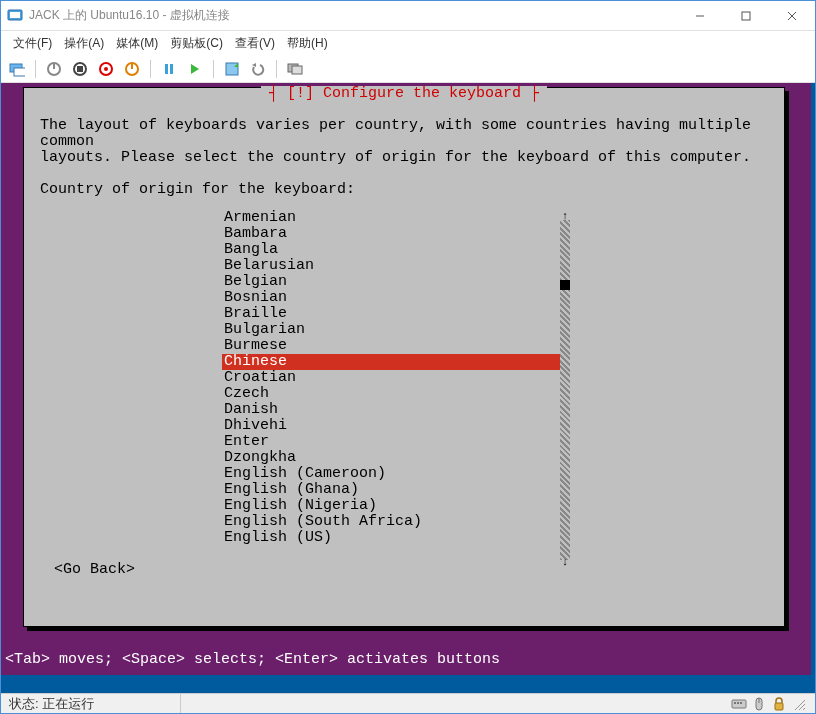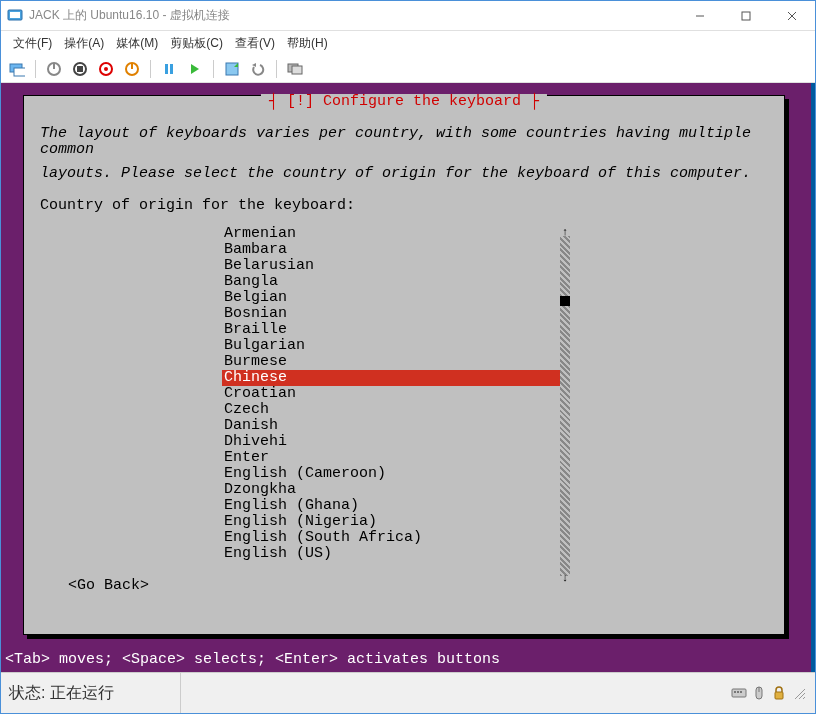--- a/index.html
+++ b/index.html
@@ -87,21 +87,21 @@
   .installer-bg {
     position: absolute;
     left: 0; top: 0;
     width: 810px; 
     height: 592px;
     background: #6b1f6b; 
   }
   .term-box {
     position: absolute;
     left: 22px;
-    top: 12px;
+    top: 4px;
     width: 762px;
     height: 540px;
     background: #c0c0c0;
     border: 1px solid #000;
     box-shadow: 4px 4px 0 #000;
     font-family: "Courier New", monospace;
     font-size: 15px;
     line-height: 16px;
     color: #000;
     padding: 12px 16px 10px 16px;
@@ -115,21 +115,20 @@
     padding: 0 8px;
     color: #d00000;
     font-family: "Courier New", monospace;
     font-size: 15px;
     white-space: pre;
   }
   .term-intro {
     margin-top: 18px;
     white-space: pre-wrap;
     word-break: break-word;
-    font-style: italic;
   }
   .term-prompt {
     margin-top: 16px;
   }
   .list-wrap {
     position: relative;
     margin-top: 12px;
     margin-left: 182px;
     width: 360px;
   }
@@ -166,43 +165,43 @@
     left: 0; width: 10px;
     background: repeating-linear-gradient(45deg, #888 0 2px, #c0c0c0 2px 4px);
   }
   .scroll-thumb {
     position: absolute;
     left: 0; width: 10px; height: 10px;
     background: #000;
   }
   .go-back {
     margin-top: 16px;
-    margin-left: 28px;
+    margin-left: 14px;
   }
   .hint-bar {
     position: absolute;
     left: 0;
     top: 568px;
     width: 650px;
     height: 22px;
     color: #fff;
     font-family: "Courier New", monospace;
     font-size: 15px;
     padding-left: 4px;
     white-space: pre;
   }
 
   
   .statusbar {
-    height: 41px;
+    height: 20px;
     background: #f0f0f0;
     border-top: 1px solid #ccc;
     display: flex;
     align-items: center;
-    font-size: 16px;
+    font-size: 13px;
     color: #333;
   }
   .status-left {
     padding: 0 8px;
     border-right: 1px solid #ccc;
     height: 100%;
     display: flex; align-items: center;
     min-width: 180px;
   }
   .status-right {
@@ -324,42 +323,42 @@
         </svg>
     </span>
   </div>
 
   <div class="vm-screen">
     <div class="installer-bg">
       <div class="term-box">
         <div class="box-title">┤ <span>[!] Configure the keyboard</span> ├</div>
 
         <div class="term-intro">The layout of keyboards varies per country, with some countries having multiple common</div>
-        <div class="term-intro" style="margin-top:8px">layouts. Please select the country of origin for the keyboard of this computer.</div>
+        <div class="term-intro" style="margin-top:0">layouts. Please select the country of origin for the keyboard of this computer.</div>
 
         <div class="term-prompt">Country of origin for the keyboard:</div>
 
         <div class="list-wrap" id="list-wrap">
           <div class="list-row">Armenian</div>
             <div class="list-row">Bambara</div>
+            <div class="list-row">Bangla</div>
             <div class="list-row">Belarusian</div>
-            <div class="list-row">Bangla</div>
             <div class="list-row">Belgian</div>
             <div class="list-row">Bosnian</div>
             <div class="list-row">Braille</div>
             <div class="list-row">Bulgarian</div>
             <div class="list-row">Burmese</div>
             <div class="list-row selected">Chinese</div>
             <div class="list-row">Croatian</div>
             <div class="list-row">Czech</div>
             <div class="list-row">Danish</div>
             <div class="list-row">Dhivehi</div>
             <div class="list-row">Enter</div>
+            <div class="list-row">Dzongkha</div>
             <div class="list-row">English (Cameroon)</div>
-            <div class="list-row">Dzongkha</div>
             <div class="list-row">English (Ghana)</div>
             <div class="list-row">English (Nigeria)</div>
             <div class="list-row">English (South Africa)</div>
             <div class="list-row">English (US)</div>
             <div class="scroll-track">
             <div class="scroll-up-arrow">↑</div>
             <div class="scroll-shade" style="top:10px;height:60px"></div>
             <div class="scroll-thumb" style="top:70px"></div>
             <div class="scroll-shade" style="top:80px;height:270px"></div>
             <div class="scroll-down-arrow">↓</div>

